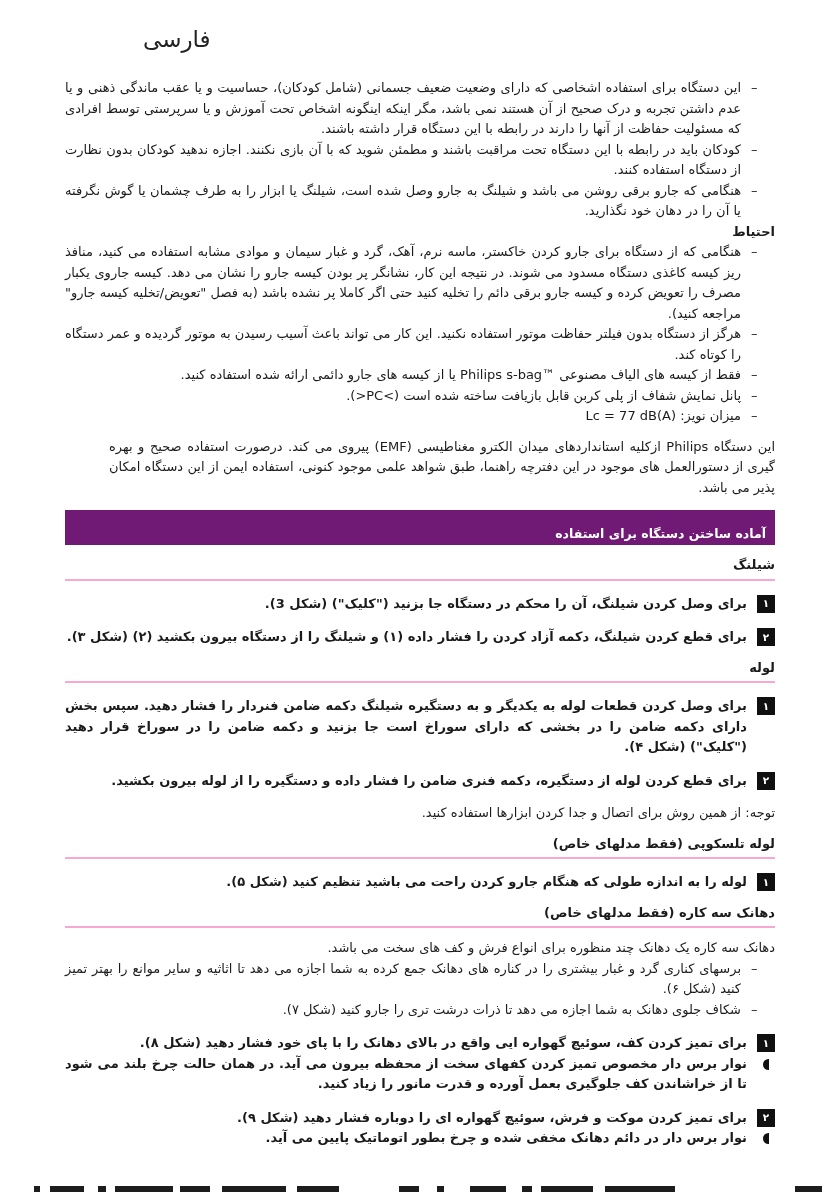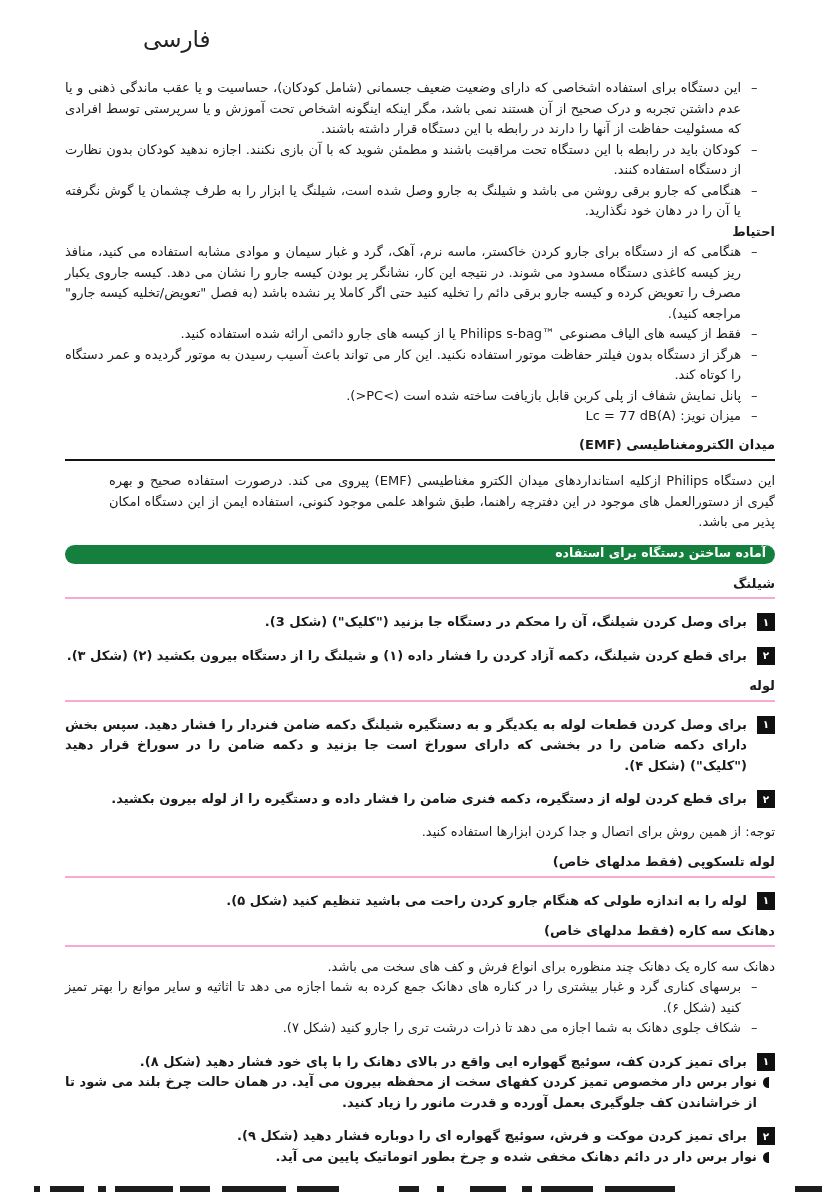--- a/index.html
+++ b/index.html
@@ -29,41 +29,40 @@
   .bold-head{font-weight:bold;font-size:13px;}
   
   .ruled-head{
     font-weight:bold;font-size:13px;
     border-bottom:2px solid #141414;
     padding-bottom:4px;margin-top:8px;
   }
   .emf-para{margin-top:10px;margin-left:44px;}
   
   .chapter-bar{
-    margin-top:12px;background:#15803d;color:#ffffff;
+    margin-top:12px;background:#701a75;color:#ffffff;
     font-weight:bold;font-size:12.5px;line-height:15px;
-    padding:0 9px 4px 9px;
-    border-radius:10px;
+    padding:16px 9px 4px 9px;
   }
   
   .section-head{
     font-weight:bold;font-size:13px;
     border-bottom:2px solid #f9a8d4;
     padding-bottom:3px;margin-top:10px;
   }
   
   .step{display:flex;gap:10px;margin-top:13px;align-items:flex-start;}
   .step-badge{
     flex:0 0 18px;width:18px;height:18px;margin-top:1px;
     background:#101010;color:#fff;
     font-size:10.5px;font-weight:bold;
     display:flex;align-items:center;justify-content:center;
   }
   .step-body{flex:1;font-weight:bold;text-align:justify;}
-  .sub-row{display:flex;gap:0;align-items:flex-start;}
+  .sub-row{display:flex;gap:10px;align-items:flex-start;}
   .sub-mark{flex:0 0 18px;display:flex;justify-content:center;padding-top:5px;}
   .half-disc{width:5.5px;height:11px;background:#101010;border-radius:11px 0 0 11px;}
   .sub-text{flex:1;font-weight:bold;text-align:justify;}
   .note-line{font-weight:normal;margin-top:12px;}
   .plain{margin-top:10px;}
   .nozzle-bullets{margin-top:0;}
   
   .artifact{
     position:absolute;bottom:0;left:28px;right:18px;height:6px;
     overflow:hidden;white-space:nowrap;
@@ -94,37 +93,36 @@
   </div>
 
   <div class="bold-head">احتیاط</div>
   <div>
     <div class="dash-item">
       <span class="dash-icon"></span>
       <span>هنگامی که از دستگاه برای جارو کردن خاکستر، ماسه نرم، آهک، گرد و غبار سیمان و موادی مشابه استفاده می کنید، منافذ ریز کیسه کاغذی دستگاه مسدود می شوند. در نتیجه این کار، نشانگر پر بودن کیسه جارو را نشان می دهد. کیسه جاروی یکبار مصرف را تعویض کرده و کیسه جارو برقی دائم را تخلیه کنید حتی اگر کاملا پر نشده باشد (به فصل "تعویض/تخلیه کیسه جارو" مراجعه کنید).</span>
     </div>
     <div class="dash-item">
       <span class="dash-icon"></span>
-      <span>فقط از کیسه های الیاف مصنوعی ‎Philips s-bag™‎ یا از کیسه های جارو دائمی ارائه شده استفاده کنید.</span>
+      <span>هرگز از دستگاه بدون فیلتر حفاظت موتور استفاده نکنید. این کار می تواند باعث آسیب رسیدن به موتور گردیده و عمر دستگاه را کوتاه کند.</span>
     </div>
     <div class="dash-item">
       <span class="dash-icon"></span>
-      <span>هرگز از دستگاه بدون فیلتر حفاظت موتور استفاده نکنید. این کار می تواند باعث آسیب رسیدن به موتور گردیده و عمر دستگاه را کوتاه کند.</span>
+      <span>فقط از کیسه های الیاف مصنوعی ‎Philips s-bag™‎ یا از کیسه های جارو دائمی ارائه شده استفاده کنید.</span>
     </div>
     <div class="dash-item">
       <span class="dash-icon"></span>
       <span>پانل نمایش شفاف از پلی کربن قابل بازیافت ساخته شده است (‎&gt;PC&lt;‎).</span>
     </div>
     <div class="dash-item">
       <span class="dash-icon"></span>
       <span>میزان نویز: ‎Lc = 77 dB(A)‎</span>
     </div>
   </div>
 
-  <div class="ruled-head">میدان الکترومغناطیسی (EMF)</div>
   <div class="emf-para">این دستگاه Philips ازکلیه استانداردهای میدان الکترو مغناطیسی (EMF) پیروی می کند. درصورت استفاده صحیح و بهره گیری از دستورالعمل های موجود در این دفترچه راهنما، طبق شواهد علمی موجود کنونی، استفاده ایمن از این دستگاه امکان پذیر می باشد.</div>
 
   <div class="chapter-bar">آماده ساختن دستگاه برای استفاده</div>
 
   <div class="section-head">شیلنگ</div>
   <div class="step">
     <span class="step-badge">۱</span>
     <span class="step-body">برای وصل کردن شیلنگ، آن را محکم در دستگاه جا بزنید ("کلیک") (شکل 3).</span>
   </div>
   <div class="step">

